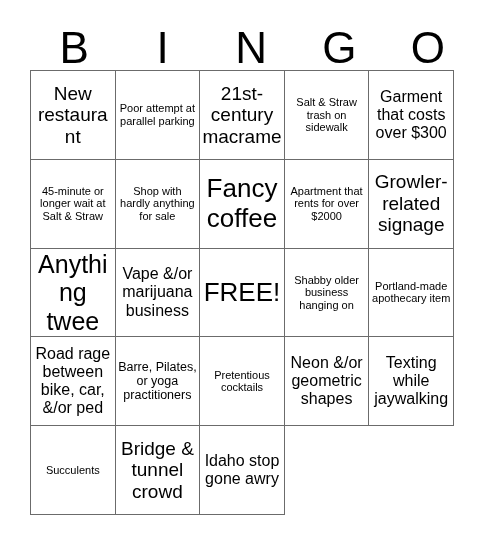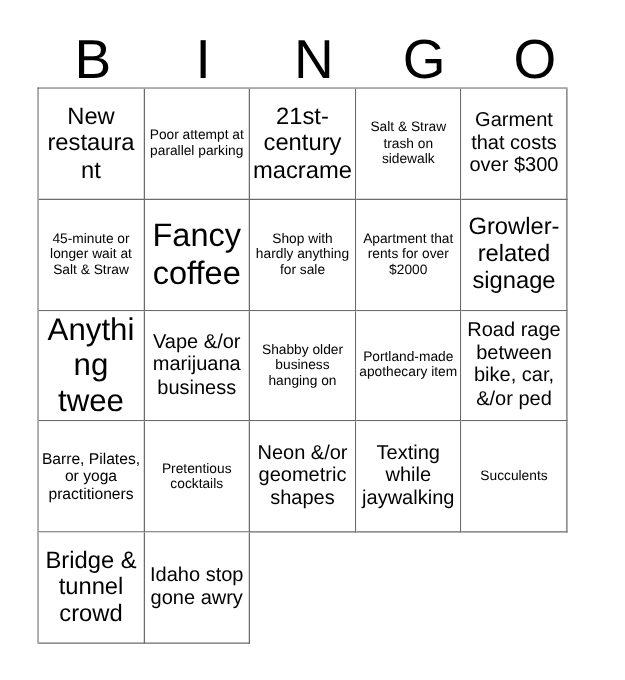--- a/index.html
+++ b/index.html
@@ -115,37 +115,40 @@
       </div>
       <div class="cell fs-s">
         <span class="cell-text">Salt &amp; Straw trash on sidewalk</span>
       </div>
       <div class="cell fs-m">
         <span class="cell-text">Garment that costs over $300</span>
       </div>
       <div class="cell fs-s">
         <span class="cell-text">45-minute or longer wait at Salt &amp; Straw</span>
       </div>
+      <div class="cell fs-s">
+        <span class="cell-text">Shop with hardly anything for sale</span>
+      </div>
       <div class="cell fs-xxl">
         <span class="cell-text">Fancy coffee</span>
-      </div>
-      <div class="cell fs-s">
-        <span class="cell-text">Shop with hardly anything for sale</span>
       </div>
       <div class="cell fs-s">
         <span class="cell-text">Apartment that rents for over $2000</span>
       </div>
       <div class="cell fs-l">
         <span class="cell-text">Growler-related signage</span>
       </div>
       <div class="cell fs-xl">
         <span class="cell-text">Anything twee</span>
       </div>
       <div class="cell fs-m">
         <span class="cell-text">Vape &amp;/or marijuana business</span>
+      </div>
+      <div class="cell fs-xxl">
+        <span class="cell-text">FREE!</span>
       </div>
       <div class="cell fs-s">
         <span class="cell-text">Shabby older business hanging on</span>
       </div>
       <div class="cell fs-s">
         <span class="cell-text">Portland-made apothecary item</span>
       </div>
       <div class="cell fs-m">
         <span class="cell-text">Road rage between bike, car, &amp;/or ped</span>
       </div>

